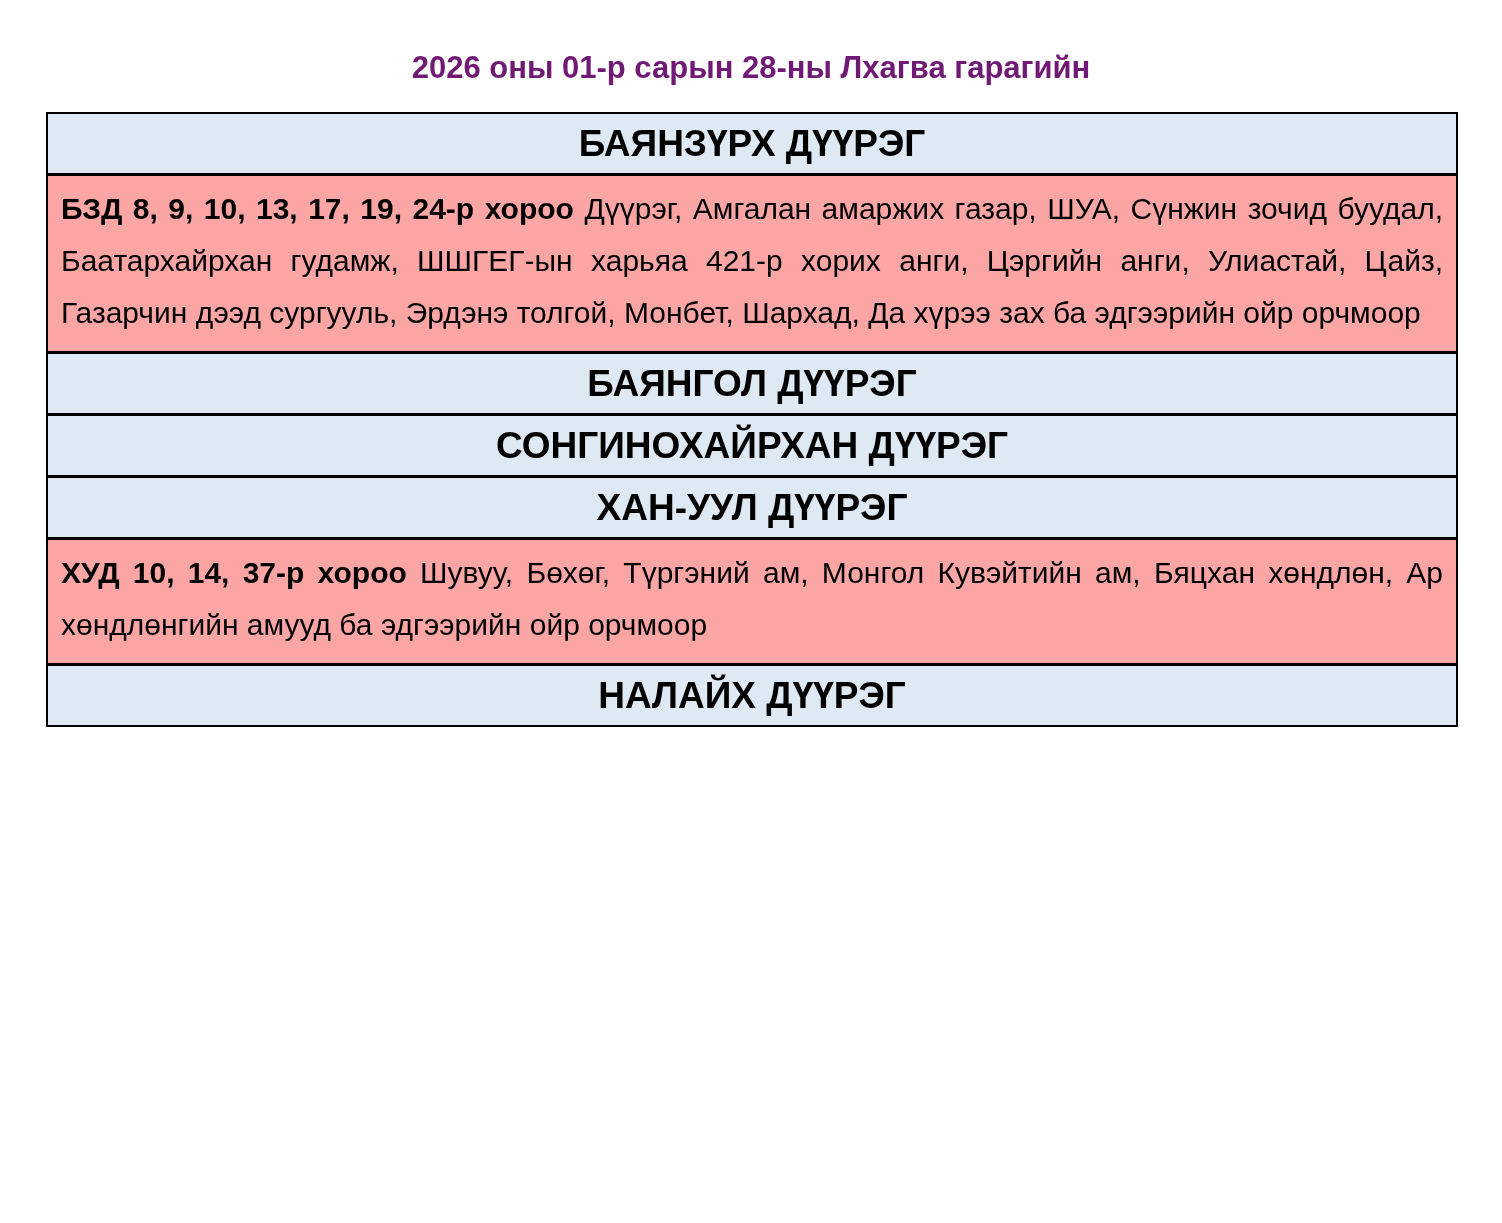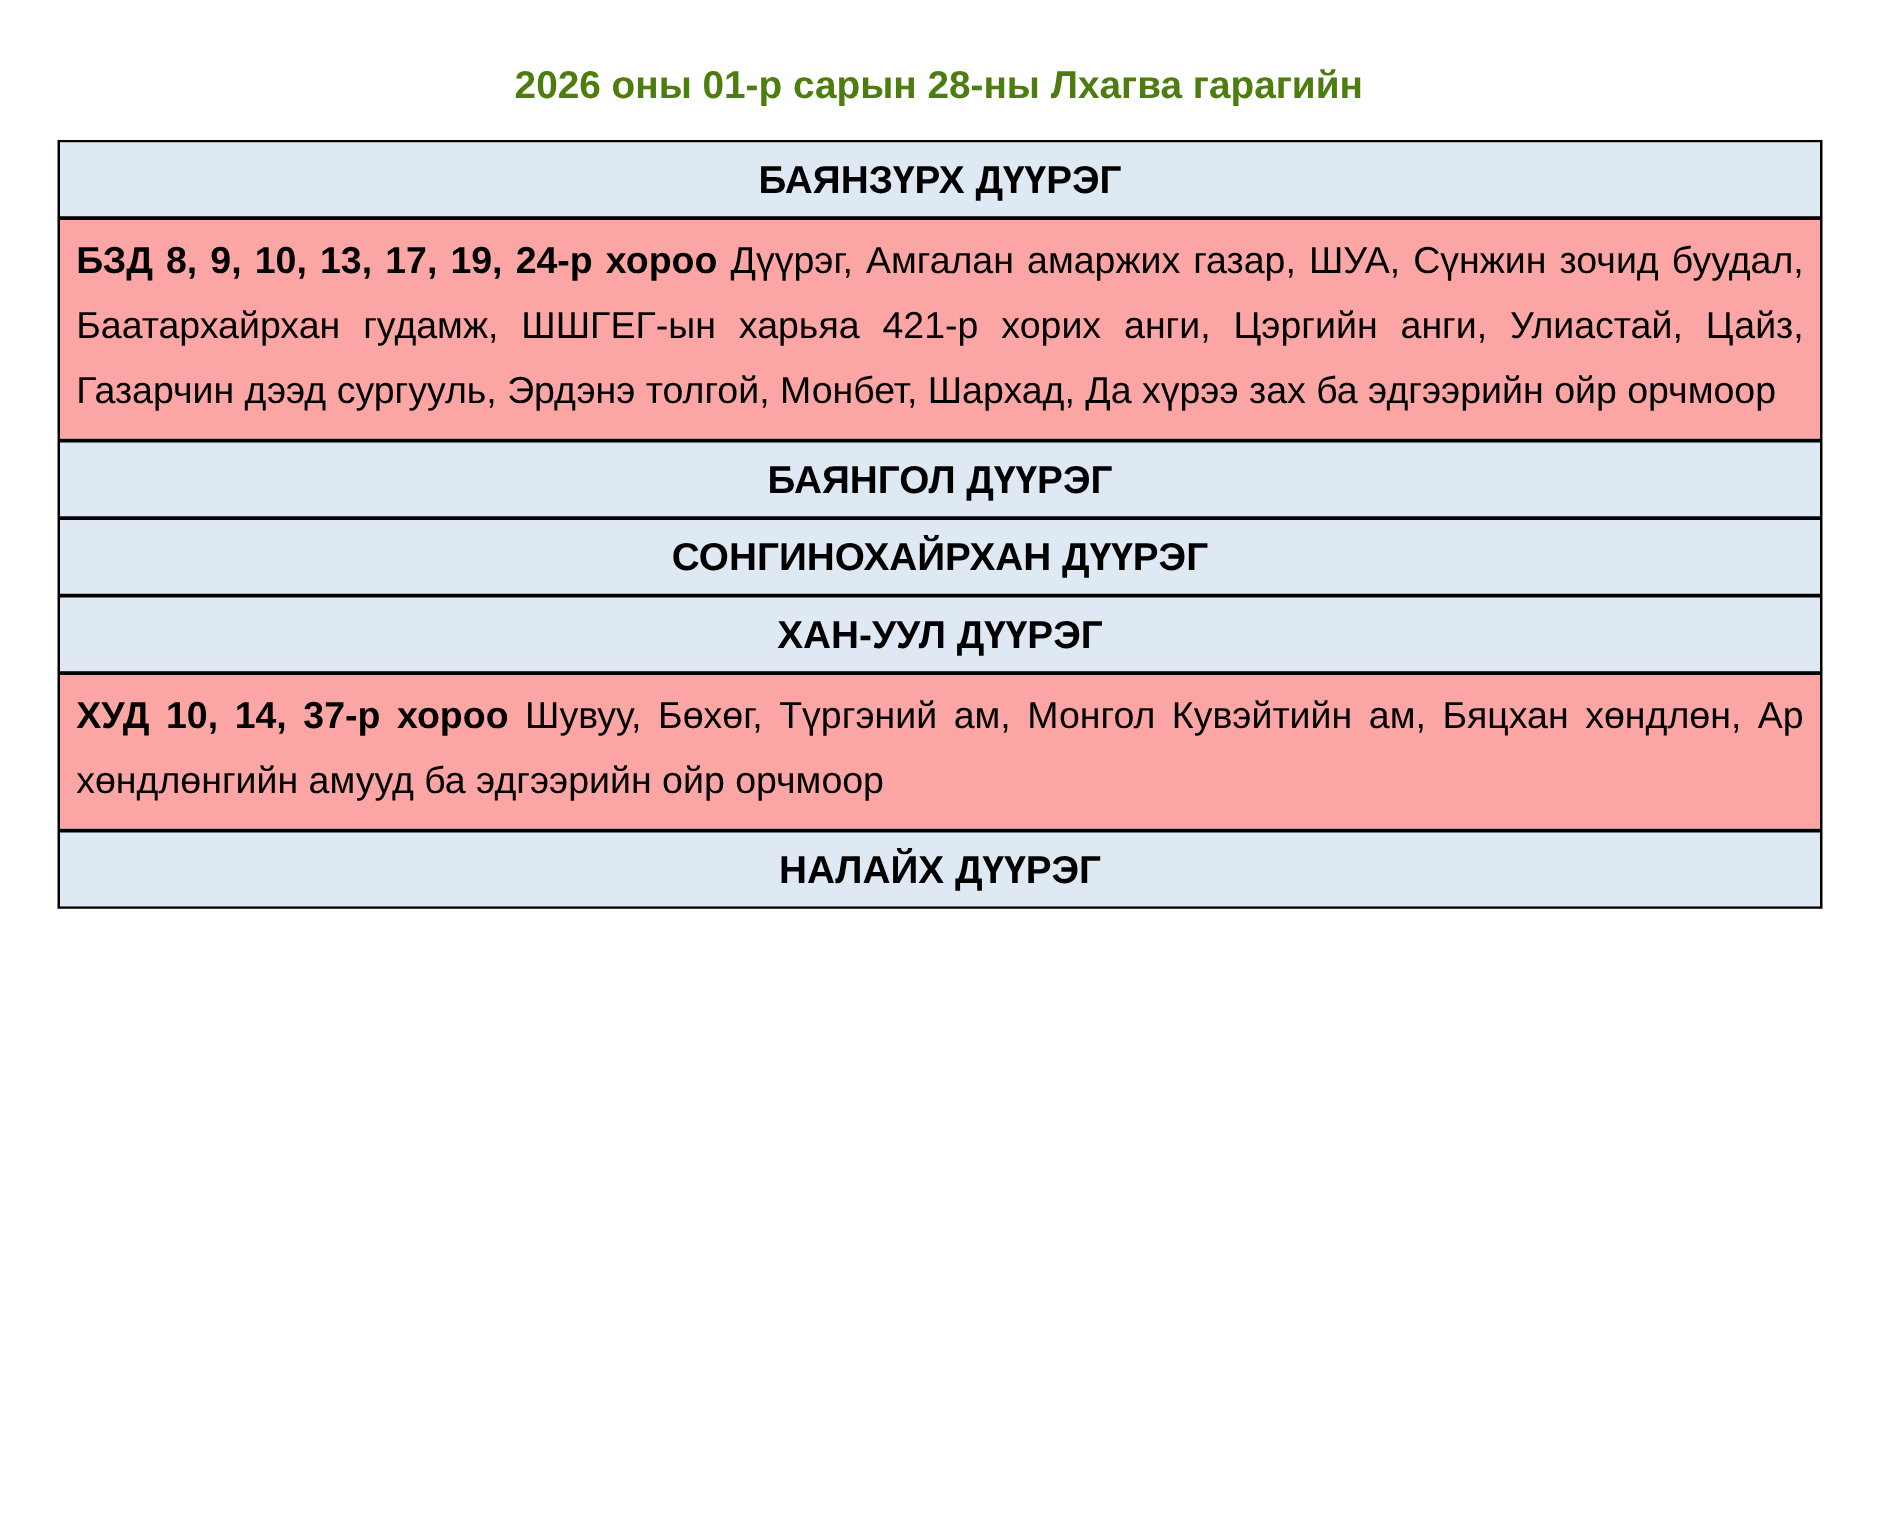--- a/index.html
+++ b/index.html
@@ -14,21 +14,21 @@
     color: #000000;
     box-sizing: border-box;
   }
   .page {
     padding-top: 50px;
   }
   .doc-title {
     text-align: center;
     font-weight: bold;
     font-size: 31px;
-    color: #4d7c0f;
+    color: #701a75;
   }
   .title-line {
     line-height: 36px;
   }
   .title-line + .title-line {
     margin-top: 24px;
   }
   .outage-table {
     margin: 26px 44px 0 46px;
     border: 2px solid #000000;
@@ -36,21 +36,21 @@
   .row + .row {
     border-top: 3px solid #000000;
   }
   .header-row {
     background: #dfe9f4;
     height: 59px;
     display: flex;
     align-items: center;
     justify-content: center;
     font-weight: bold;
-    font-size: 31px;
+    font-size: 37px;
     text-align: left;
   }
   .body-row {
     background: #fca5a5;
     padding: 7px 13px 12px 13px;
     font-size: 30px;
     line-height: 52px;
     text-align: justify;
   }
   .khoroo {

